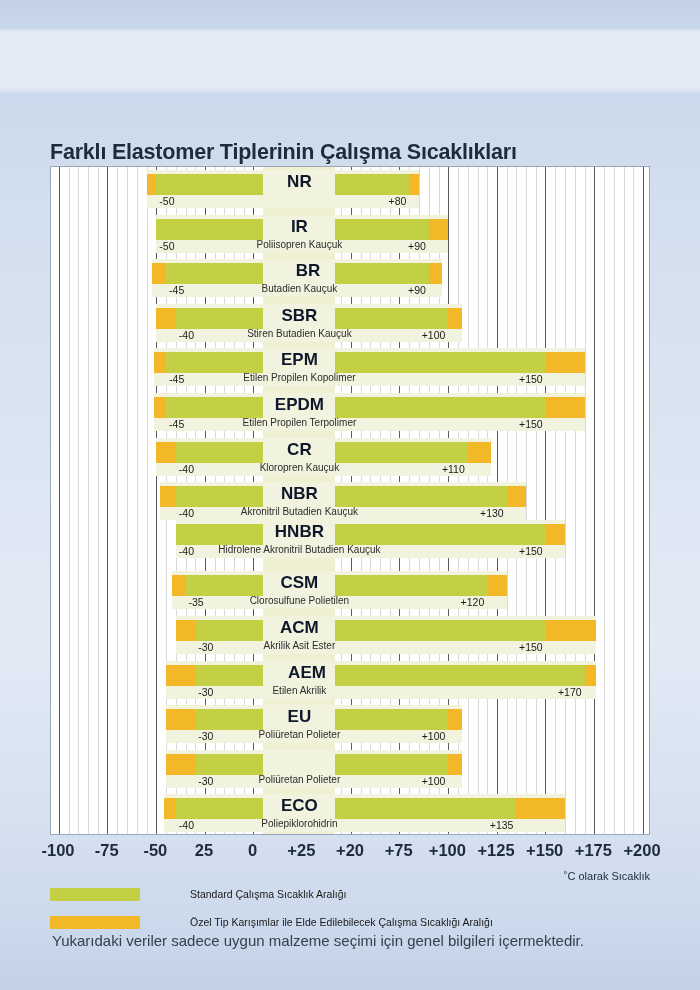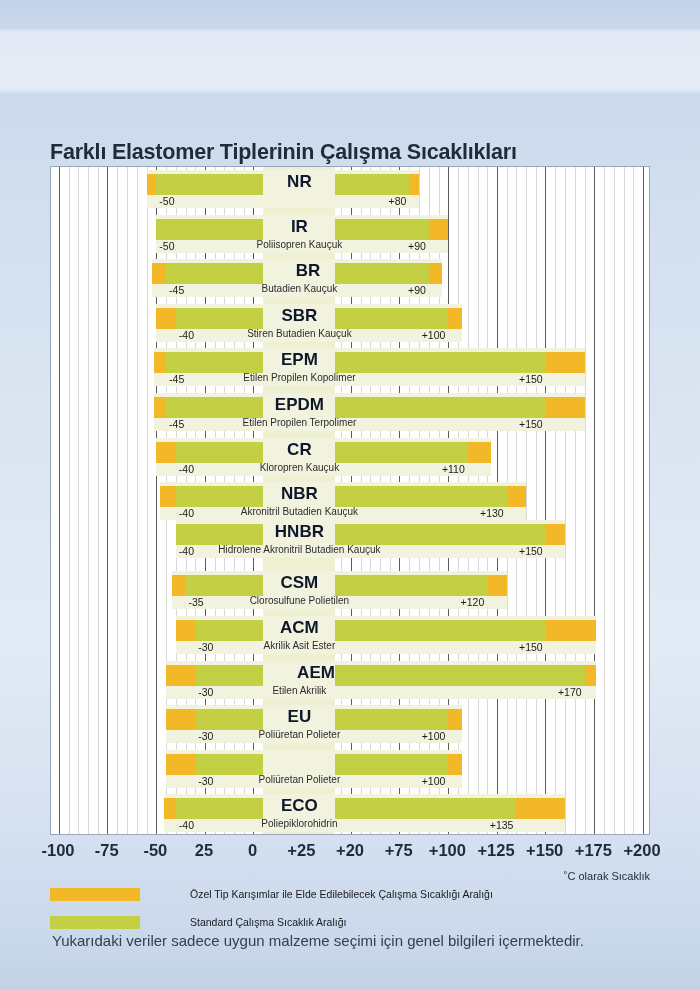--- a/index.html
+++ b/index.html
@@ -296,21 +296,21 @@
           <div class="fullname" style="left: 102.4px; width: 292.027px;">Akrilik Asit Ester</div>
           <div class="valmin" style="left: 147.267px;">-30</div>
           <div class="valmax" style="left: 431.667px; width: 60px;">+150</div>
         </div>
         <div class="row" style="top: 493.6px; height: 44.6px;">
           <div class="row-stripe" style="left: 115.067px; width: 430.213px;"></div>
           <div class="bar orange" style="left: 115.067px; width: 29.2px;"></div>
           <div class="bar green" style="left: 144.267px; width: 68.1333px;"></div>
           <div class="bar green" style="left: 284.427px; width: 249.173px;"></div>
           <div class="bar orange" style="left: 533.6px; width: 11.68px;"></div>
-          <div class="abbr" style="left: 169px; width: 192.027px; text-align: center;">AEM</div>
+          <div class="abbr" style="left: 160px; width: 192.027px; text-align: center;">AEM</div>
           <div class="fullname" style="left: 102.4px; width: 292.027px;">Etilen Akrilik</div>
           <div class="valmin" style="left: 147.267px;">-30</div>
           <div class="valmax" style="left: 470.6px; width: 60px;">+170</div>
         </div>
         <div class="row" style="top: 538.2px; height: 44.6px;">
           <div class="row-stripe" style="left: 115.067px; width: 295.893px;"></div>
           <div class="bar orange" style="left: 115.067px; width: 29.2px;"></div>
           <div class="bar green" style="left: 144.267px; width: 68.1333px;"></div>
           <div class="bar green" style="left: 284.427px; width: 112.907px;"></div>
           <div class="bar orange" style="left: 397.333px; width: 13.6267px;"></div>
@@ -355,23 +355,23 @@
       <div class="tick-label" style="left: 397.333px;">+100</div>
       <div class="tick-label" style="left: 446px;">+125</div>
       <div class="tick-label" style="left: 494.667px;">+150</div>
       <div class="tick-label" style="left: 543.333px;">+175</div>
       <div class="tick-label" style="left: 592px;">+200</div>
     </div>
   <div id="axis-unit">˚C olarak Sıcaklık</div>
 
   <div id="legend">
       <div class="legend-row">
+        <div class="legend-swatch" style="background: rgb(195, 208, 67);"></div>
+        <div class="legend-text">Standard Çalışma Sıcaklık Aralığı</div>
+      </div>
+      <div class="legend-row">
         <div class="legend-swatch" style="background: rgb(242, 184, 39);"></div>
         <div class="legend-text">Özel Tip Karışımlar ile Elde Edilebilecek Çalışma Sıcaklığı Aralığı</div>
       </div>
-      <div class="legend-row">
-        <div class="legend-swatch" style="background: rgb(195, 208, 67);"></div>
-        <div class="legend-text">Standard Çalışma Sıcaklık Aralığı</div>
-      </div>
     </div>
 
   <div id="footnote">Yukarıdaki veriler sadece uygun malzeme seçimi için genel bilgileri içermektedir.</div>
 </div>
 
 </body></html>

